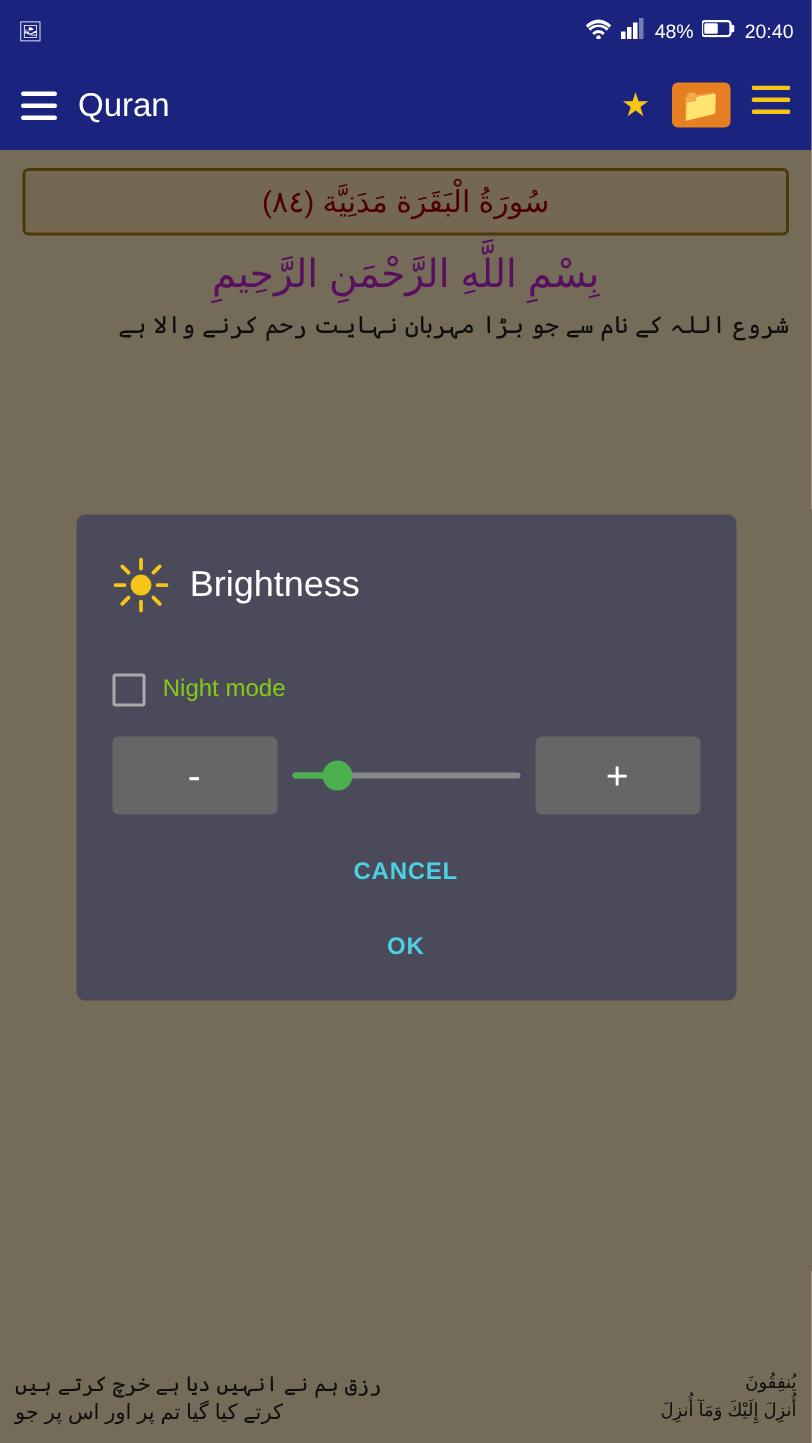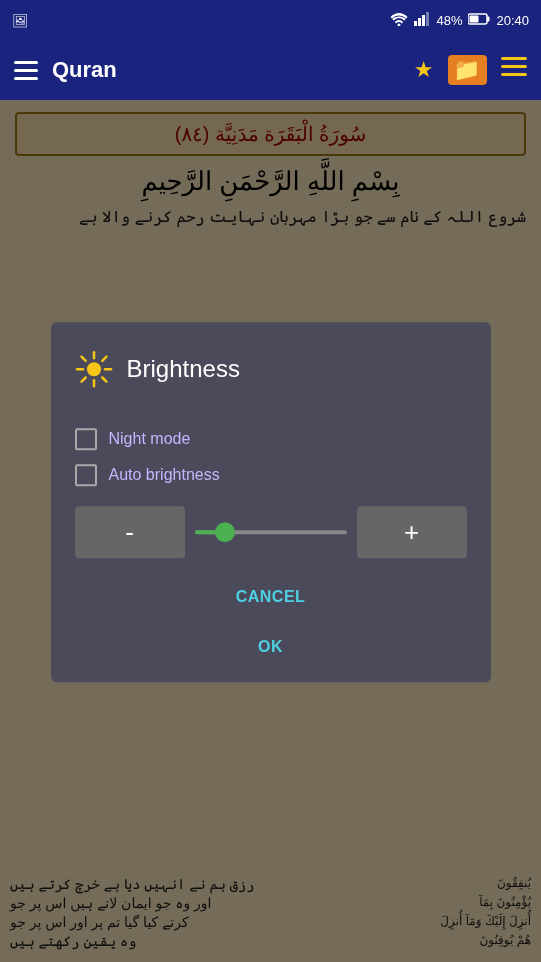--- a/index.html
+++ b/index.html
@@ -33,21 +33,21 @@
       height: 60px;
       background: #1a237e;
       display: flex;
       align-items: center;
       padding: 0 14px;
       gap: 14px;
     }
     .nav-title {
       color: white;
       font-size: 22px;
-      font-weight: 700;
+      font-weight: 400;
       flex: 1;
     }
     .nav-icon {
       color: white;
       font-size: 22px;
       cursor: pointer;
     }
     .nav-icon.bookmark { color: #f5c518; }
     .nav-icon.folder { color: #f5c518; background: #e67e22; border-radius: 4px; padding: 2px 6px; }
     .nav-icon.menu { color: #f5c518; }
@@ -84,21 +84,21 @@
     .quran-header .arabic-top {
       color: #8b0000;
       font-size: 20px;
       direction: rtl;
     }
 
     
     .bismillah {
       text-align: center;
       margin: 10px 15px 6px;
-      color: #000000;
+      color: #a21caf;
       font-size: 26px;
       direction: rtl;
     }
 
     
     .arabic-line {
       text-align: right;
       margin: 4px 15px;
       direction: rtl;
       font-size: 16px;
@@ -156,21 +156,21 @@
     }
     .checkbox-box {
       width: 22px;
       height: 22px;
       border: 2px solid #aaa;
       background: transparent;
       border-radius: 2px;
       flex-shrink: 0;
     }
     .checkbox-label {
-      color: #c4b5fd;
+      color: #84cc16;
       font-size: 16px;
     }
 
     
     .slider-row {
       display: flex;
       align-items: center;
       gap: 10px;
       margin: 20px 0 24px;
     }
@@ -304,30 +304,22 @@
     </div>
     <div class="bismillah">بِسْمِ اللَّهِ الرَّحْمَنِ الرَّحِيمِ</div>
     <div class="arabic-line">شروع اللہ کے نام سے جو بڑا مہربان نہایت رحم کرنے والا ہے</div>
 
     <div class="bottom-content">
       <div class="split-line">
         <span class="left-col">رزق ہم نے انہیں دیا ہے خرچ کرتے ہیں</span>
         <span class="right-col arabic-pink">يُنفِقُونَ</span>
       </div>
       <div class="split-line">
-        <span class="left-col">اور وہ جو ایمان لاتے ہیں اس پر جو</span>
-        <span class="right-col arabic-pink">يُؤْمِنُونَ بِمَآ</span>
-      </div>
-      <div class="split-line">
         <span class="left-col">کرتے کیا گیا تم پر اور اس پر جو</span>
         <span class="right-col arabic-pink">أُنزِلَ إِلَيْكَ وَمَآ أُنزِلَ</span>
-      </div>
-      <div class="split-line">
-        <span class="left-col">وہ یقین رکھتے ہیں</span>
-        <span class="right-col arabic-pink">هُمْ يُوقِنُونَ</span>
       </div>
     </div>
   </div>
 
   <div class="overlay"></div>
 
   <div class="dialog">
 
     <div class="dialog-title-row">
       <div class="sun-icon">
@@ -346,24 +338,20 @@
         </svg>
       </div>
       <span class="dialog-title">Brightness</span>
     </div>
 
     <div class="checkbox-row">
       <div class="checkbox-box"></div>
       <span class="checkbox-label">Night mode</span>
     </div>
 
-    <div class="checkbox-row">
-      <div class="checkbox-box"></div>
-      <span class="checkbox-label">Auto brightness</span>
-    </div>
 
     <div class="slider-row">
       <button class="slider-btn">-</button>
       <div class="slider-track">
         <div class="slider-fill"></div>
         <div class="slider-thumb"></div>
       </div>
       <button class="slider-btn">+</button>
     </div>
 

